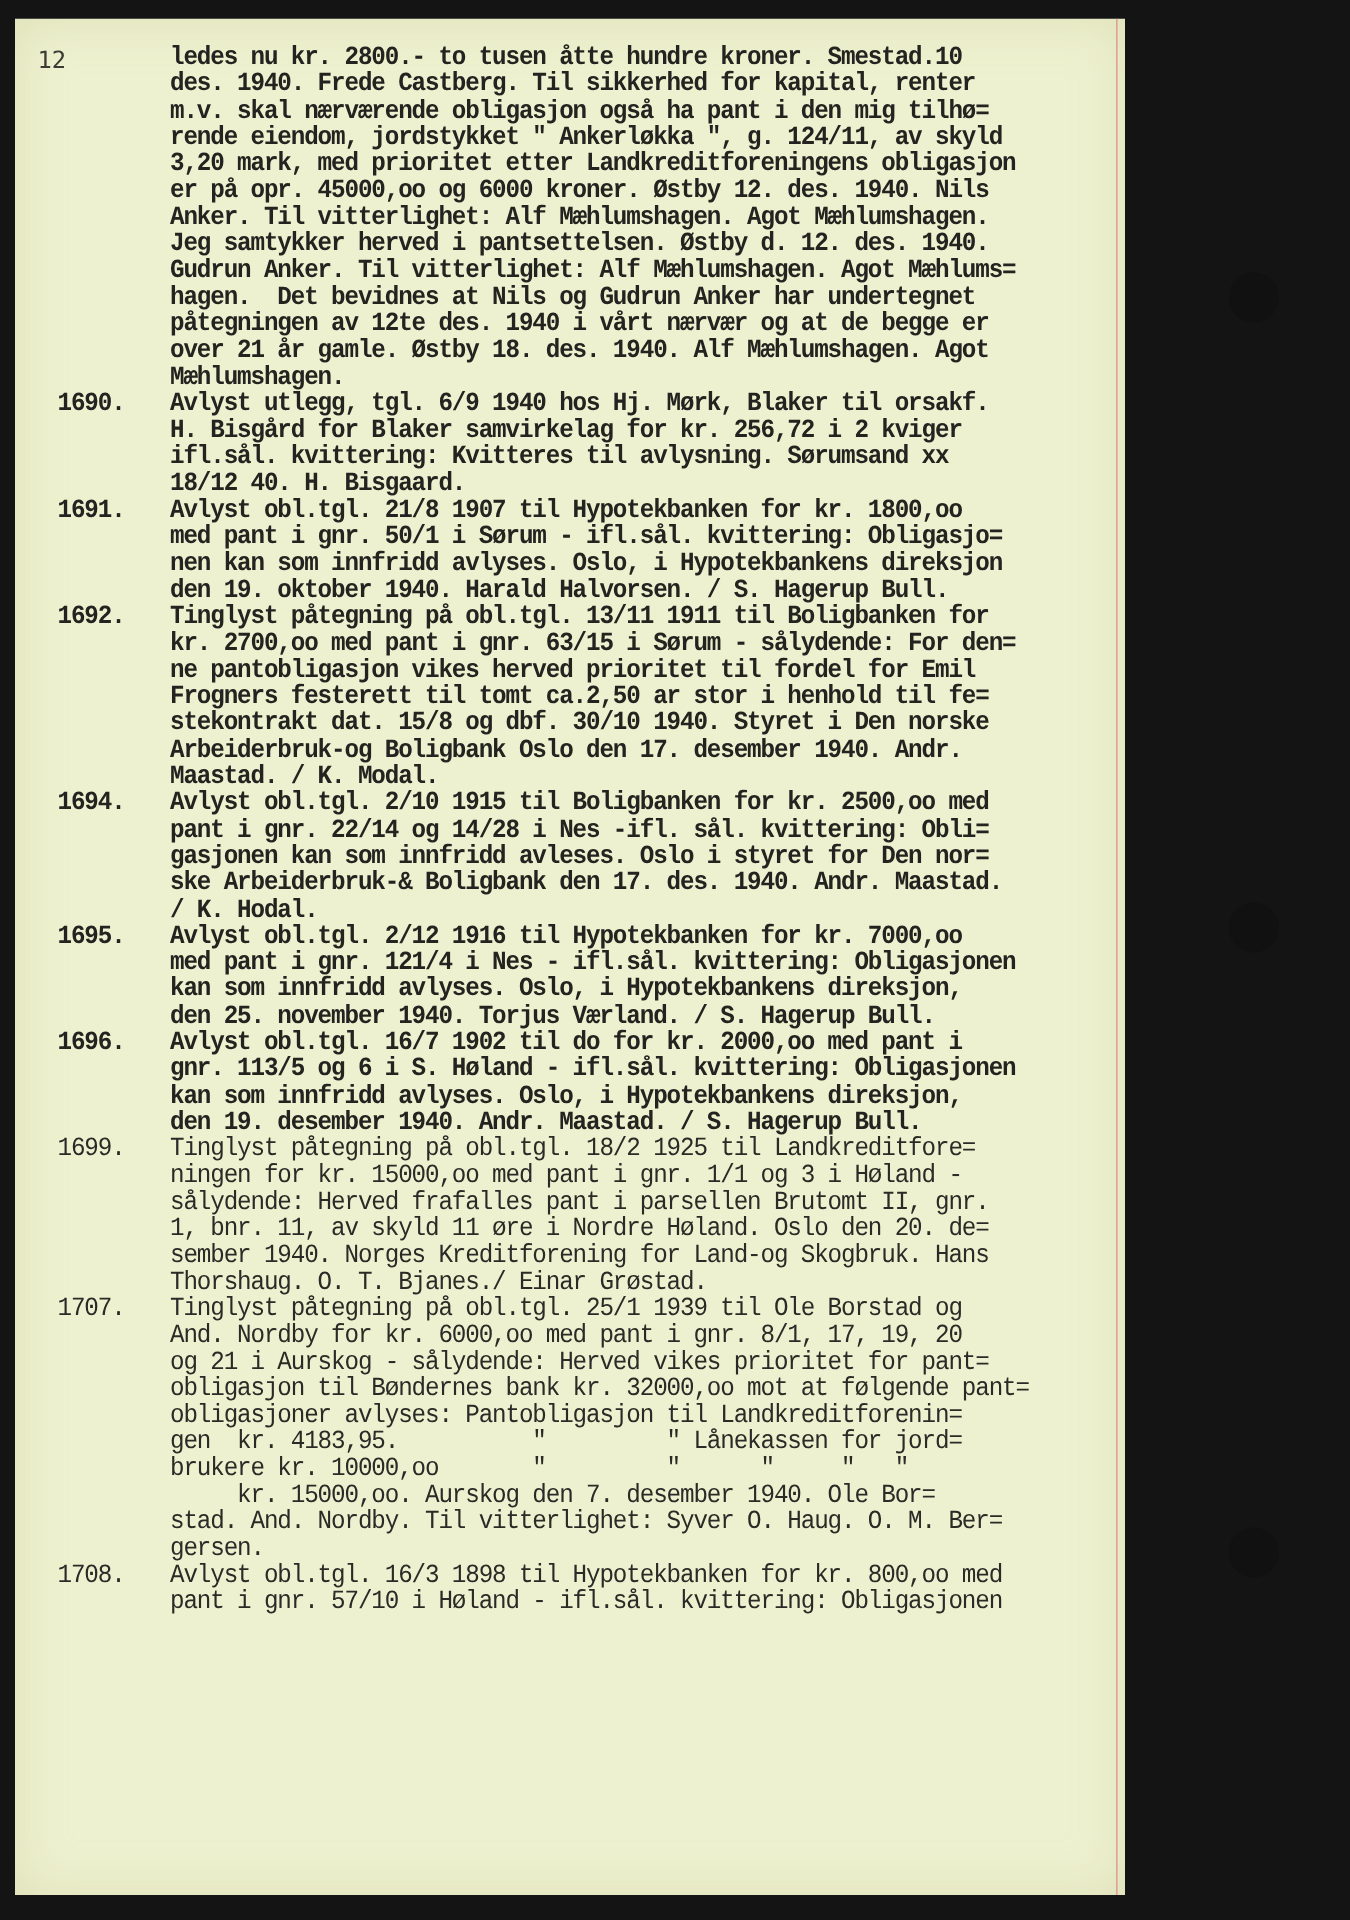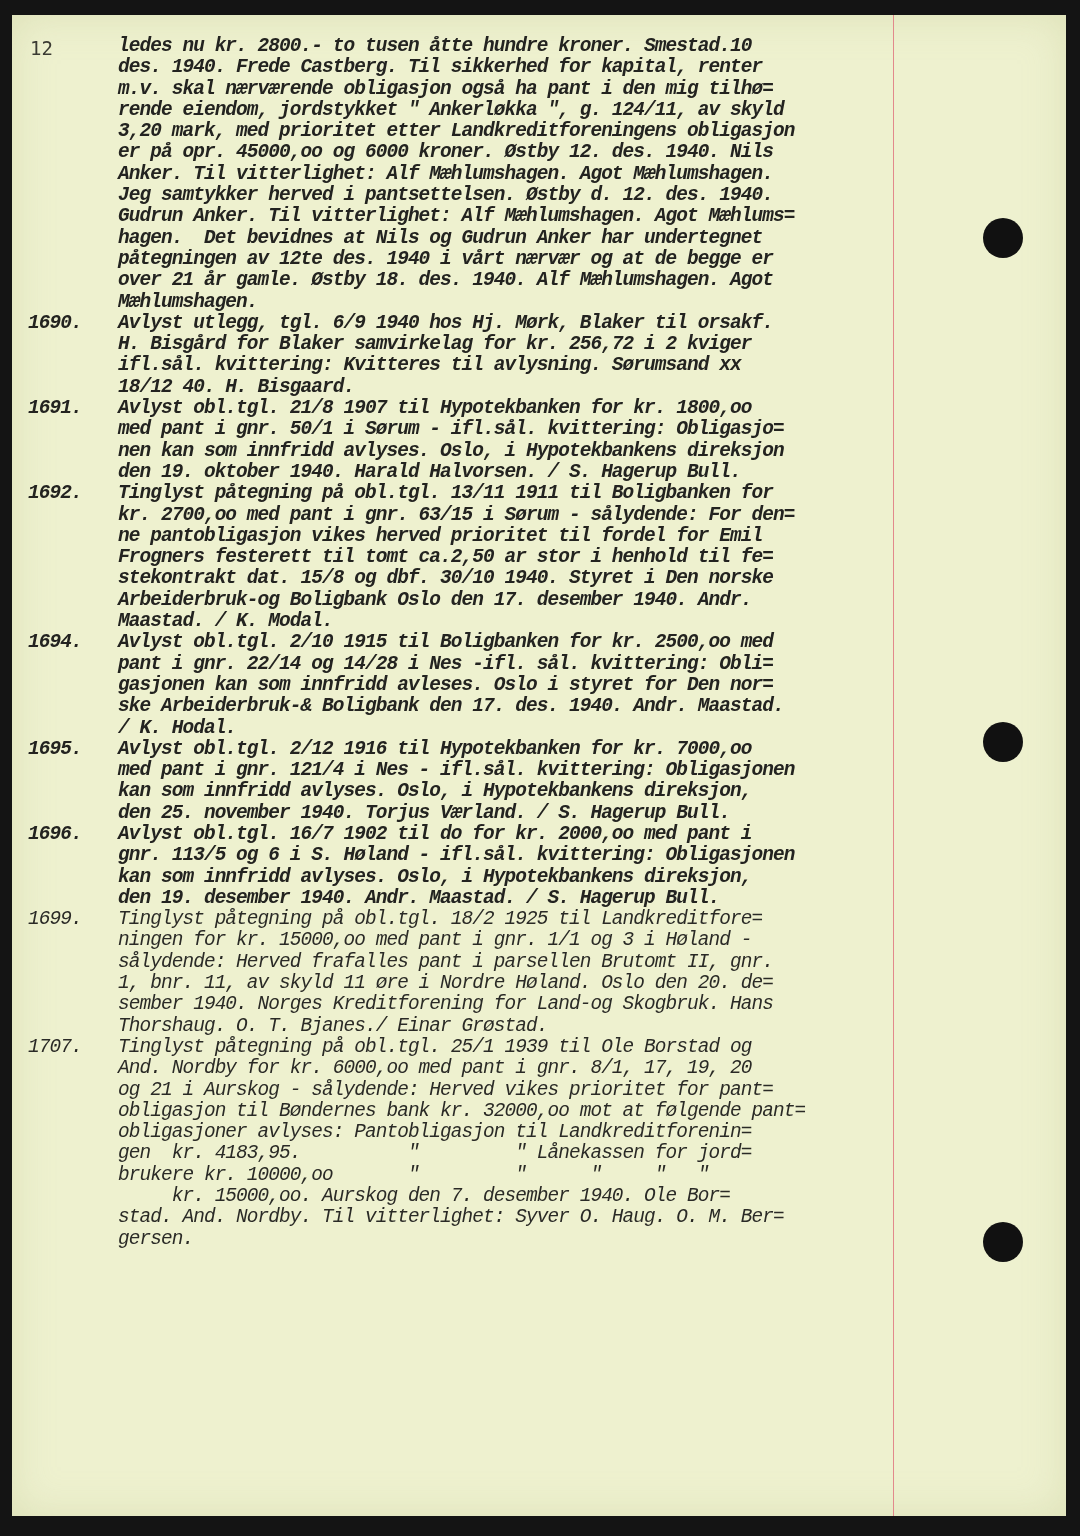--- a/index.html
+++ b/index.html
@@ -6,21 +6,21 @@
     body {
       width: 1080px; height: 1536px;
       background: #141414;
       position: relative;
       overflow: hidden;
       font-family: "Liberation Mono", "DejaVu Sans Mono", monospace;
     }
     .paper {
       position: absolute;
       left: 12px; top: 15px;
-      width: 1054px; height: 1501px;
+      width: 888px; height: 1501px;
       background: #eef1cf;
       box-shadow: inset 0 0 40px rgba(190,195,140,0.35);
     }
     .margin-line {
       position: absolute;
       left: 881px; top: 0;
       width: 1px; height: 100%;
       background: #e2898c;
     }
     .page-number {
@@ -31,23 +31,22 @@
       color: #3b3b33;
     }
     .hole {
       position: absolute;
       width: 40px; height: 40px;
       border-radius: 50%;
       background: #111;
     }
     .content {
       position: absolute;
-      left: 16px; top: 20px;
+      left: 34px; top: 20px;
       width: 880px;
-      font-style: italic;
     }
     .line {
       position: relative;
       height: 21.3px;
       font-size: 19.4px;
       line-height: 21.3px;
       white-space: pre;
       color: #232320;
       font-weight: bold;
       letter-spacing: -0.9px;
@@ -145,14 +144,18 @@
         <div class="line"><div class="txt">And. Nordby for kr. 6000,oo med pant i gnr. 8/1, 17, 19, 20</div></div>
         <div class="line"><div class="txt">og 21 i Aurskog - sålydende: Herved vikes prioritet for pant=</div></div>
         <div class="line"><div class="txt">obligasjon til Bøndernes bank kr. 32000,oo mot at følgende pant=</div></div>
         <div class="line"><div class="txt">obligasjoner avlyses: Pantobligasjon til Landkreditforenin=</div></div>
         <div class="line"><div class="txt">gen  kr. 4183,95.          "         " Lånekassen for jord=</div></div>
         <div class="line"><div class="txt">brukere kr. 10000,oo       "         "      "     "   "</div></div>
         <div class="line"><div class="txt">     kr. 15000,oo. Aurskog den 7. desember 1940. Ole Bor=</div></div>
         <div class="line"><div class="txt">stad. And. Nordby. Til vitterlighet: Syver O. Haug. O. M. Ber=</div></div>
         <div class="line"><div class="txt">gersen.</div></div>
       </div>
+      <div class="entry light">
+        <div class="line"><div class="num">1708.</div><div class="txt">Avlyst obl.tgl. 16/3 1898 til Hypotekbanken for kr. 800,oo med</div></div>
+        <div class="line"><div class="txt">pant i gnr. 57/10 i Høland - ifl.sål. kvittering: Obligasjonen</div></div>
+      </div>
     </div>
 </div>
 
 </body></html>

